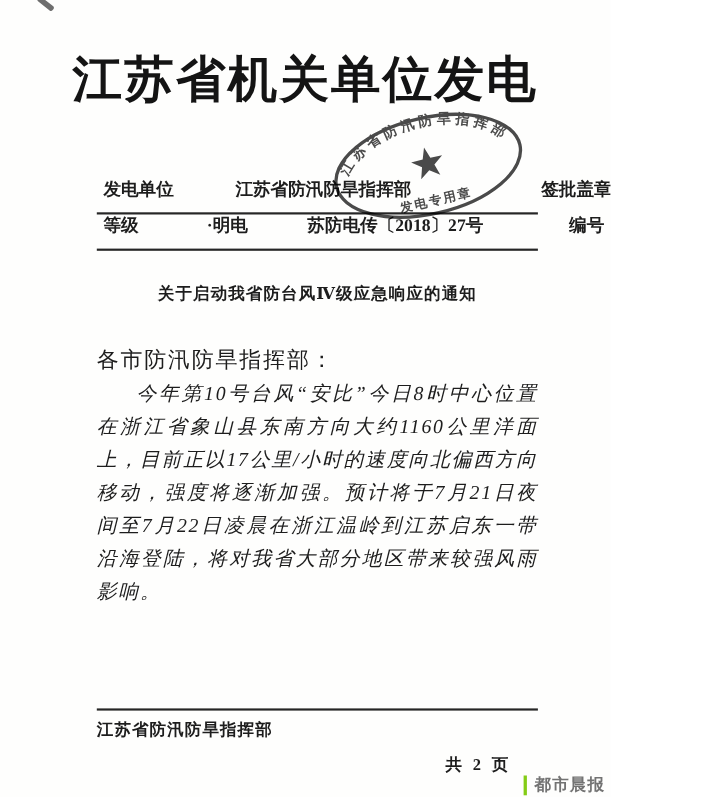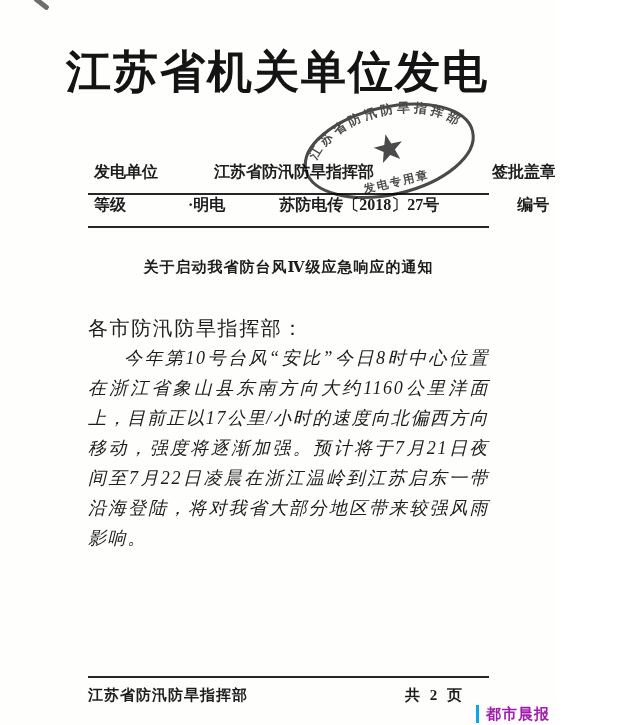--- a/index.html
+++ b/index.html
@@ -51,41 +51,41 @@
     font-size:18px;line-height:30px;letter-spacing:1.6px;
     text-indent:2em;text-align:justify;font-style:italic;
   }
   .doc-footer{
     position:absolute;left:88px;right:66px;bottom:20px;
     border-top:2px solid #262626;
     padding-top:8px;
     display:flex;justify-content:space-between;
     font-size:15px;font-weight:bold;letter-spacing:1px;
   }
-  .doc-footer .pages{padding-right:24px;letter-spacing:3px;}
+  .doc-footer .pages{padding-right:24px;letter-spacing:3px;margin-top:32px;}
   .seal{
     position:absolute;left:298px;top:98px;width:182px;
     transform:rotate(-13deg);
     opacity:.85;
     mix-blend-mode:multiply;
     pointer-events:none;
   }
   .seal svg{display:block;width:100%;height:auto;}
   .seal text{
     fill:#2a2a2a;font-weight:bold;
     font-family:"Liberation Serif","DejaVu Serif",serif;
   }
   .seal .ring-text{font-size:21px;letter-spacing:6px;}
   .seal .seal-bottom{font-size:19px;letter-spacing:3px;text-anchor:middle;}
   .watermark{
     position:absolute;right:5px;bottom:2px;
-    color:#a21caf;
+    color:#737373;
     font-family:"Liberation Sans","DejaVu Sans",sans-serif;
     font-size:15px;font-weight:bold;letter-spacing:1px;
-    border-left:3px solid #0ea5e9;
+    border-left:3px solid #84cc16;
     padding-left:7px;line-height:18px;
   }
 </style>
 </head>
 <body>
 
 <div class="page">
 
   <div class="artifact"></div>
 

